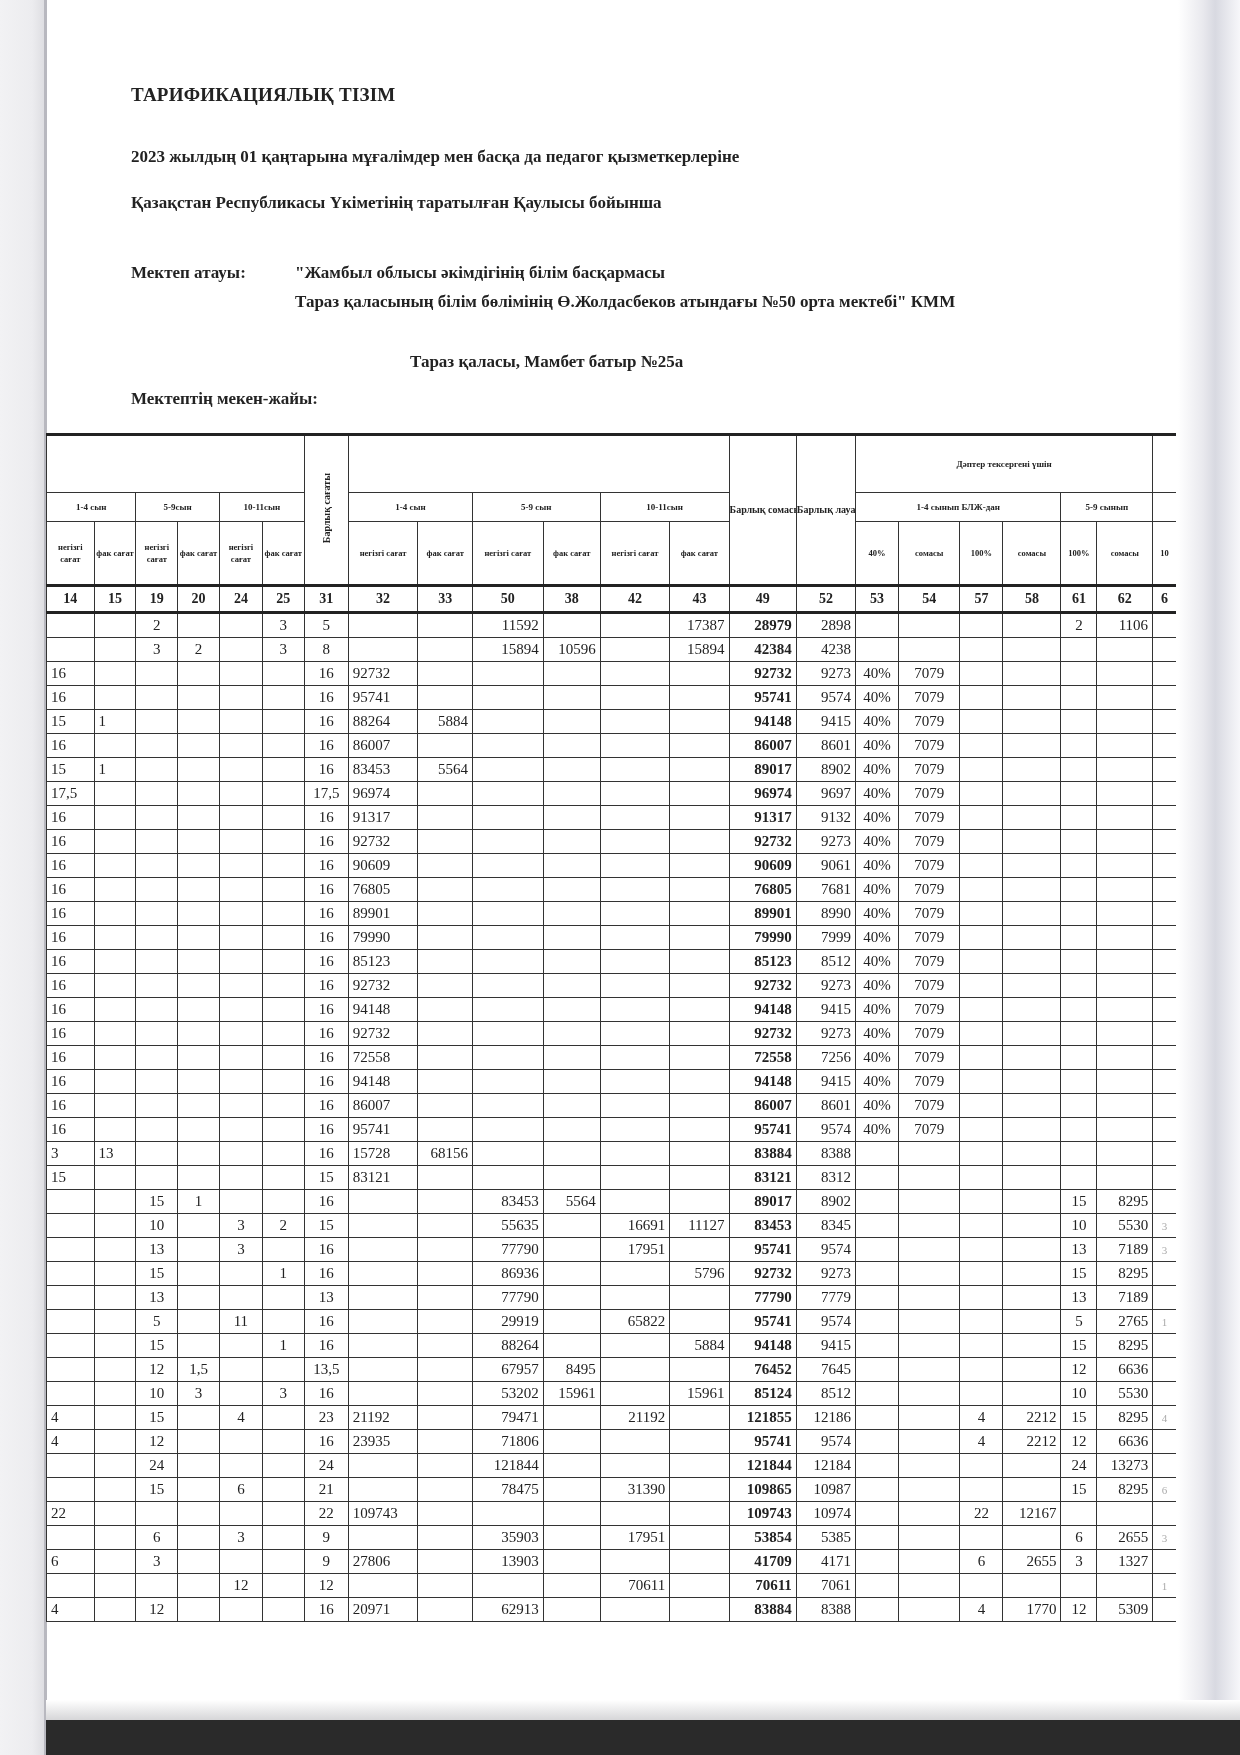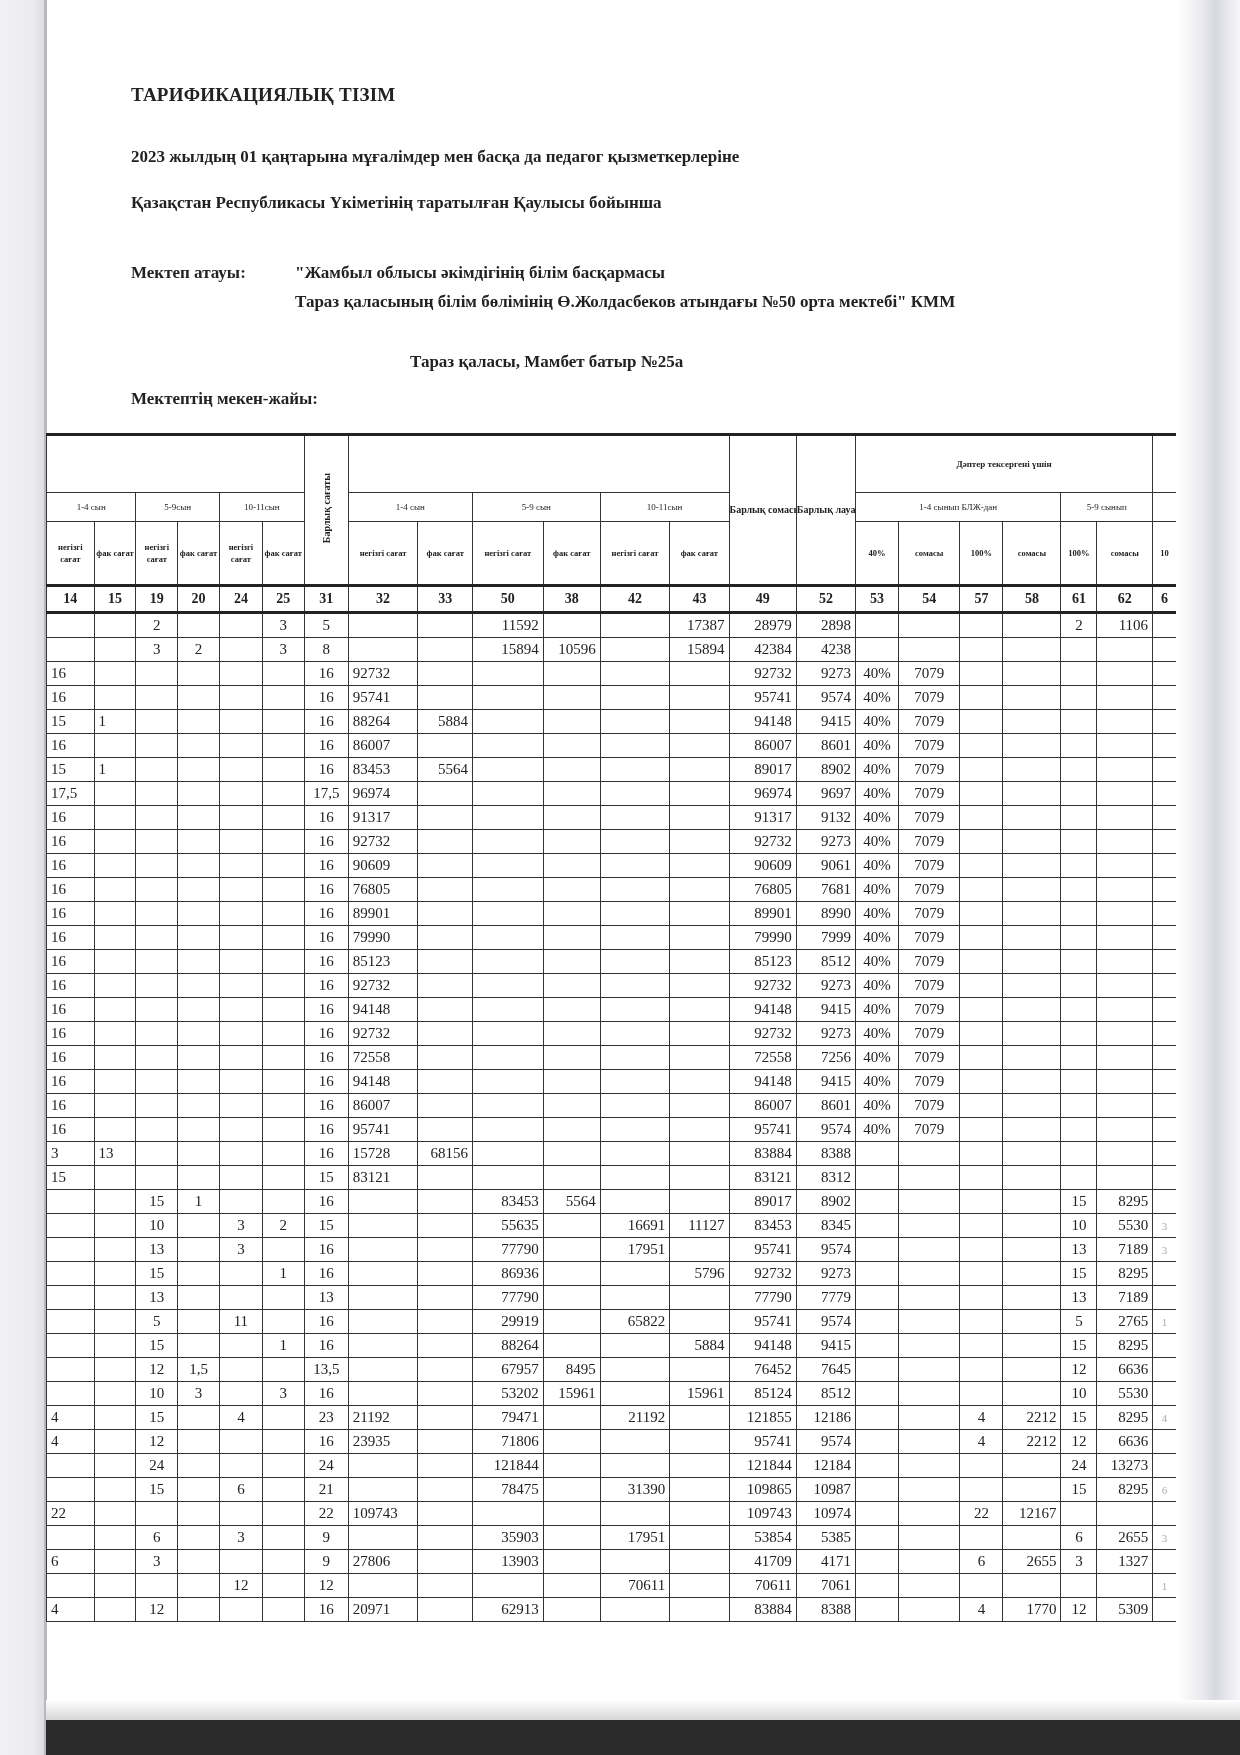--- a/index.html
+++ b/index.html
@@ -29,30 +29,30 @@
 
   table.grid {
     position: absolute; left: 46px; top: 433px;
     border-collapse: collapse; table-layout: fixed;
     width: 1130px;
   }
   table.grid td, table.grid th {
     border: 1px solid #333; padding: 0; text-align: center; overflow: hidden; white-space: nowrap;
   }
   table.grid thead tr.h1 th { height: 56px; border-top: 3px solid #222; }
-  table.grid thead tr.h2 th { height: 28px; font-size: 9px; font-weight: normal; }
+  table.grid thead tr.h2 th { height: 28px; font-size: 9px; font-weight: bold; }
   table.grid thead tr.h3 th { height: 62px; font-size: 8.5px; font-weight: bold; white-space: normal; line-height: 12px; }
   table.grid thead tr.h4 th { height: 24px; font-size: 14px; font-weight: bold; border-top: 3px solid #222; border-bottom: 3px solid #222; }
   .vert { writing-mode: vertical-rl; transform: rotate(180deg); font-size: 10px; font-weight: bold; display: inline-block; }
   .hdr-big { font-size: 10px; font-weight: bold; white-space: normal; line-height: 14px; }
   .hdr-dapter { font-size: 9px; font-weight: bold; }
   table.grid tbody td { height: 23px; font-size: 15px; }
   table.grid tbody td.l { text-align: left; padding-left: 4px; }
   table.grid tbody td.r { text-align: right; padding-right: 4px; }
-  table.grid tbody td.b { font-weight: normal; margin-top: 42px; }
+  table.grid tbody td.b { font-weight: bold; margin-top: 42px; }
   .cut { border-right: none !important; }
 </style>
 </head>
 <body>
 
 <div class="scan-left"></div>
 <div class="scan-left-edge"></div>
 <div class="scan-right"></div>
 <div class="scan-bottom-fade"></div>
 <div class="scan-bottom"></div>

